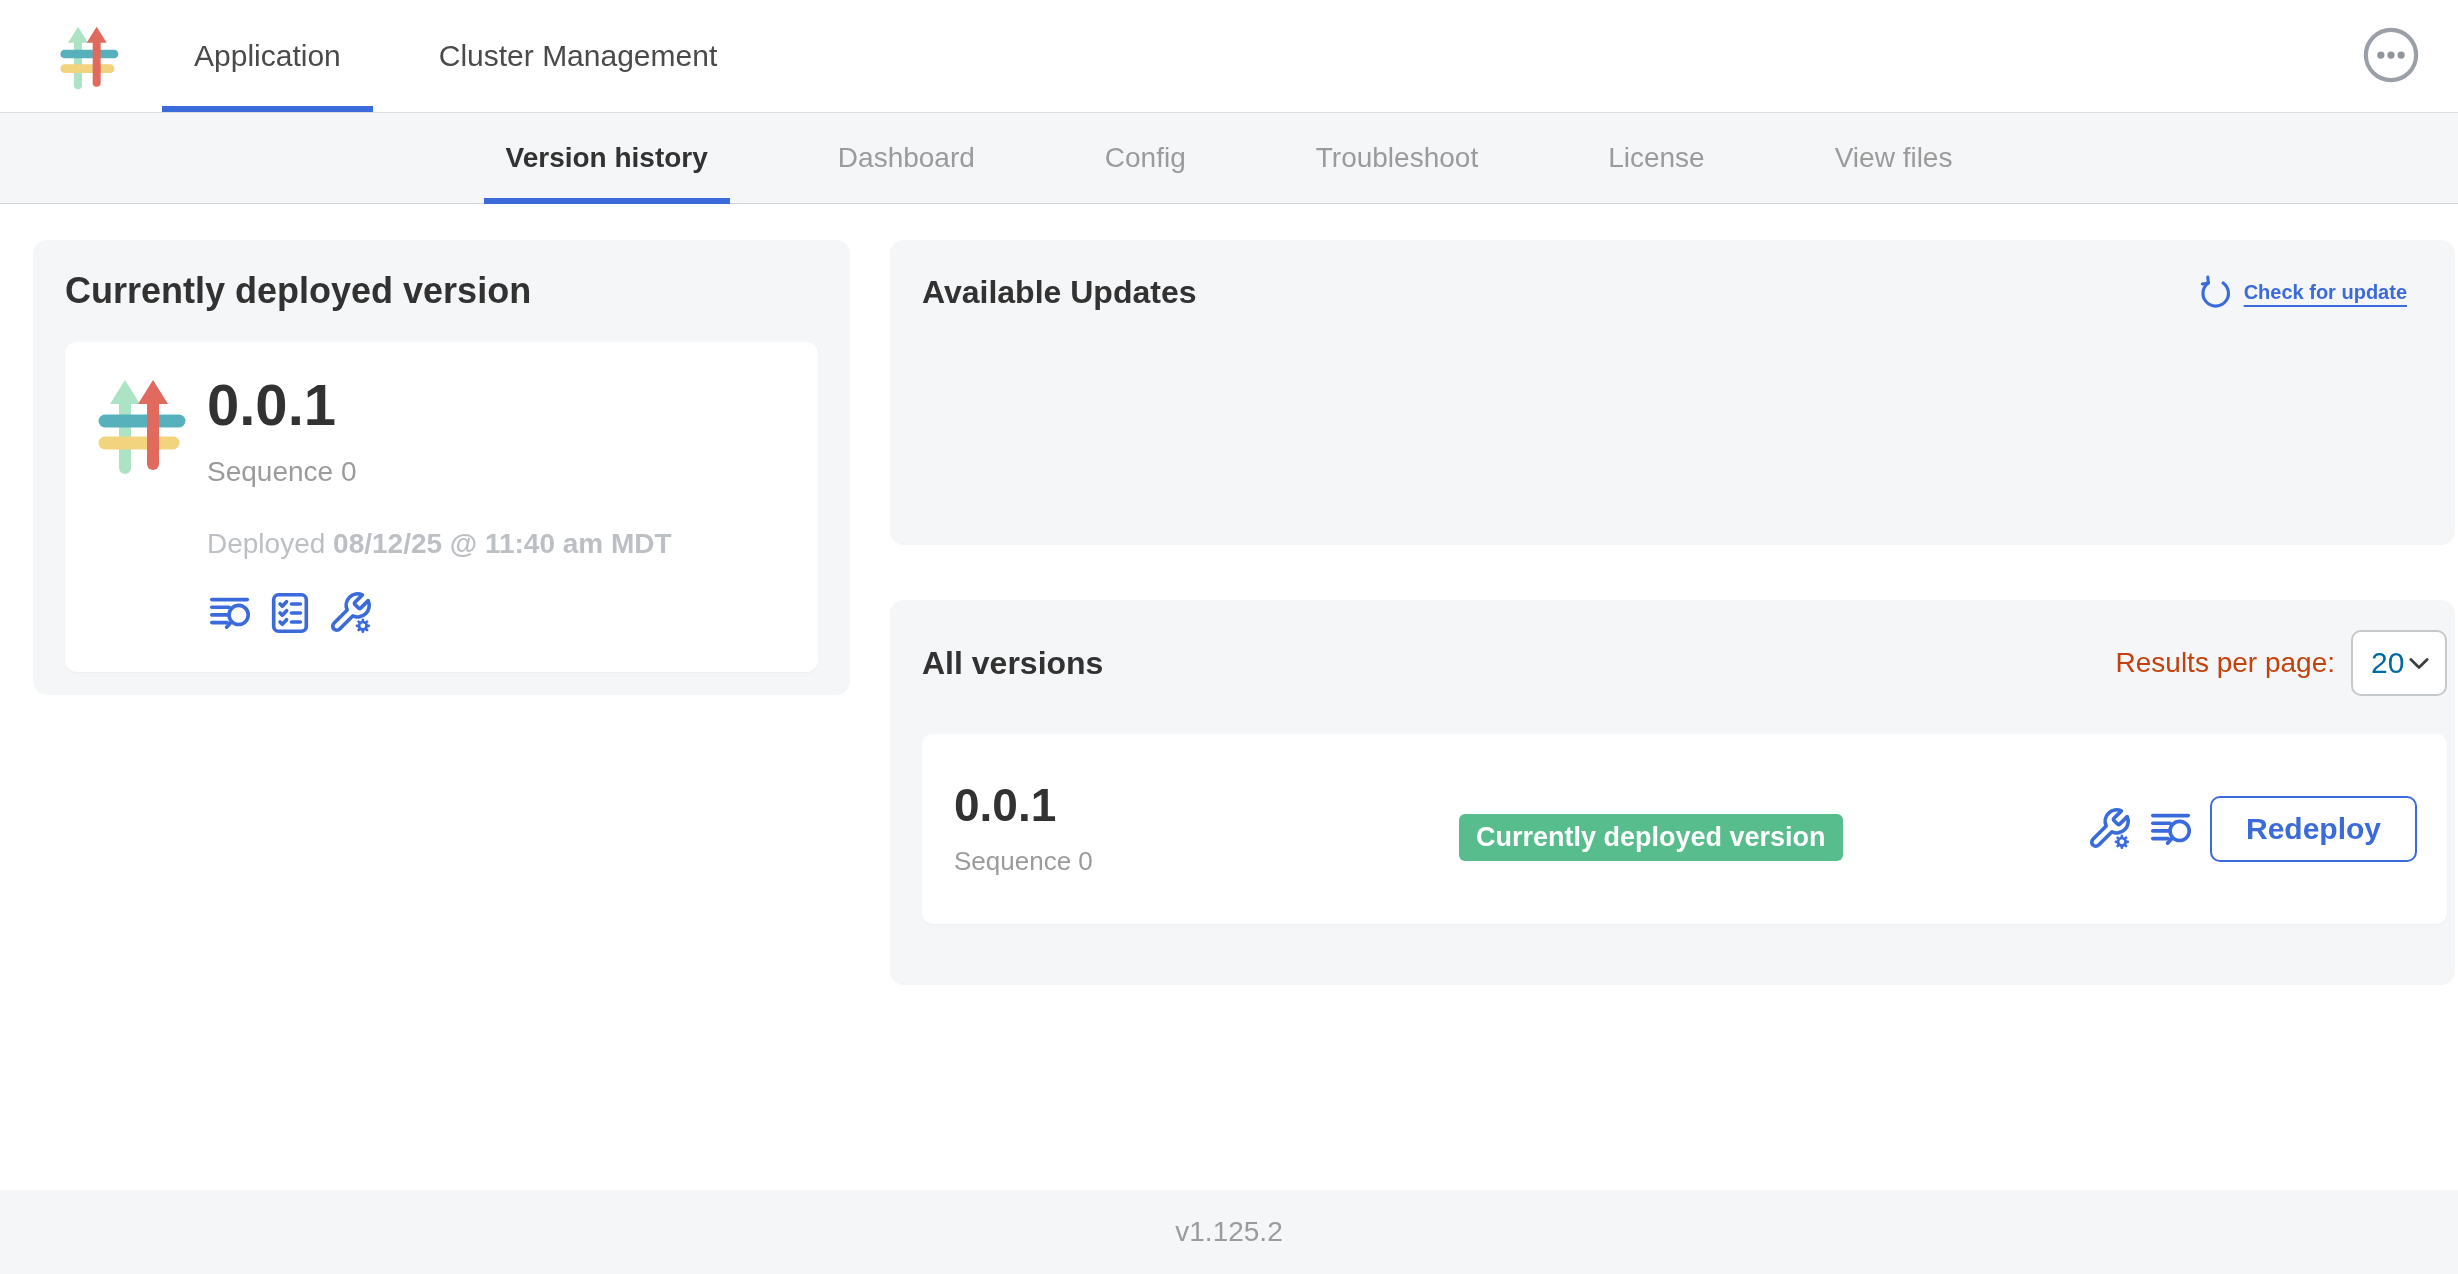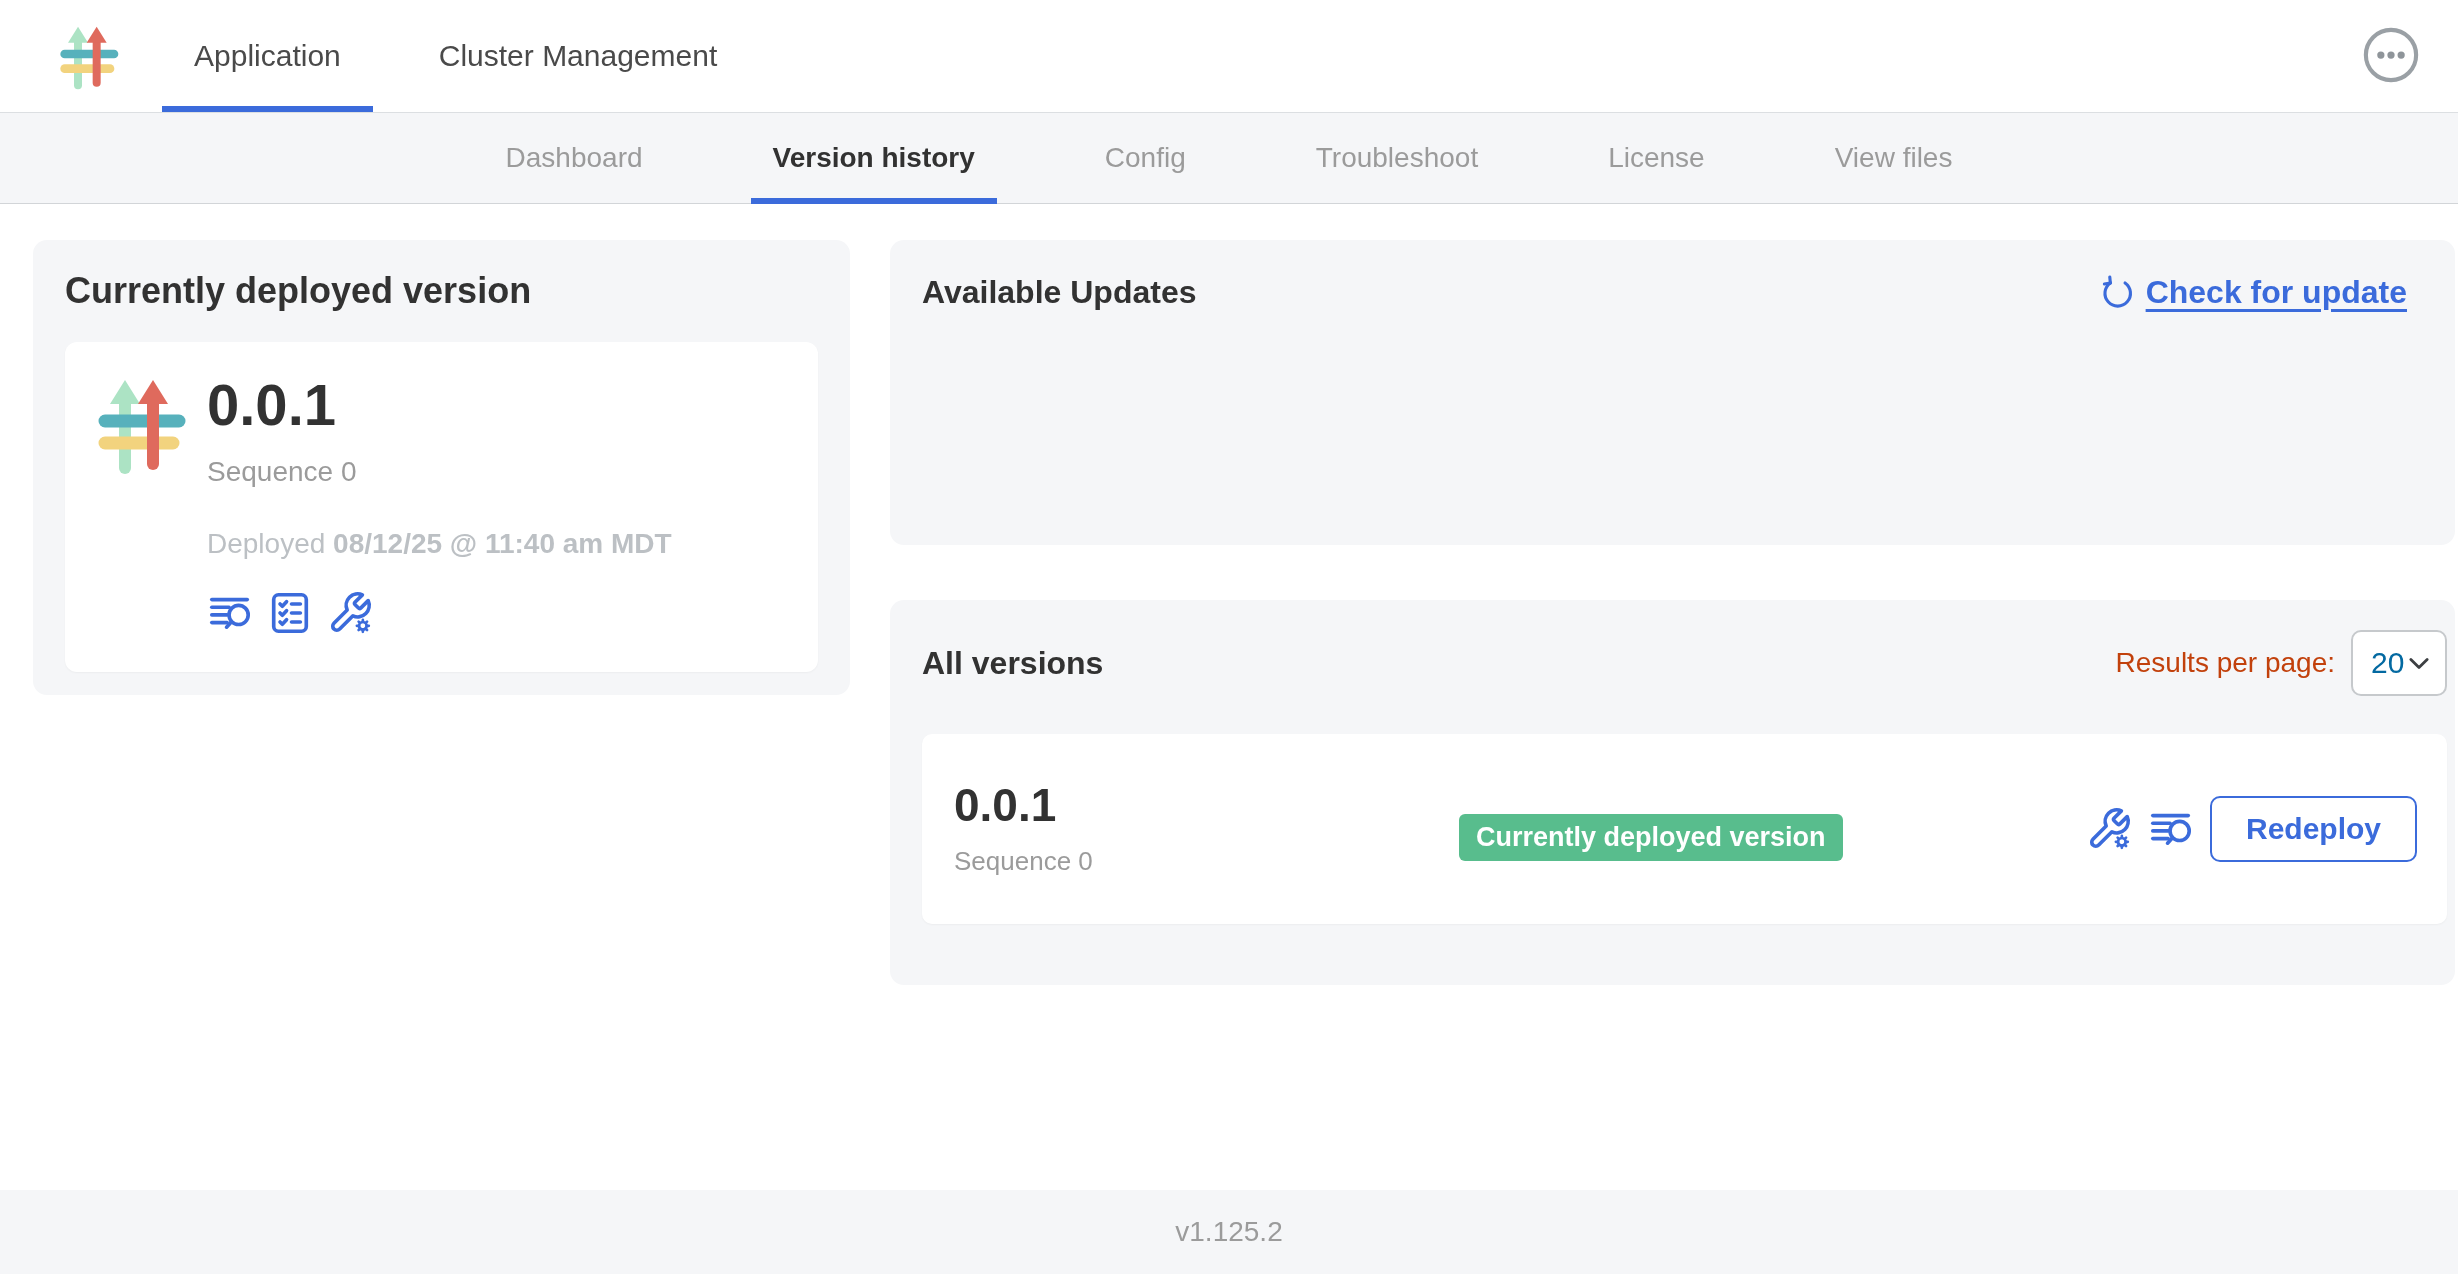--- a/index.html
+++ b/index.html
@@ -40,21 +40,21 @@
   .dv-sequence{font-size:28px;color:#9b9b9b;margin-top:22px;}
   .dv-deployed{font-size:28px;color:#bcc0c4;margin-top:40px;}
   .dv-deployed b{font-weight:600;}
   .dv-icons{margin-top:30px;display:flex;gap:14px;align-items:center;}
   .icon-btn{background:none;border:none;padding:0;cursor:pointer;color:#3b6bdb;display:inline-flex;}
 
   
   .card-updates{left:890px;top:240px;width:1565px;height:305px;padding:30px 8px 30px 32px;}
   .updates-titlerow{display:flex;justify-content:space-between;align-items:center;padding-right:40px;height:44px;}
   .check-link{display:inline-flex;align-items:center;gap:12px;color:#3b6bdb;text-decoration:none;cursor:pointer;}
-  .check-link .lbl{font-size:32px;font-weight:600;text-decoration:underline;text-underline-offset:6px;}
+  .check-link .lbl{font-size:20px;font-weight:600;text-decoration:underline;text-underline-offset:6px;}
   .updates-inner{margin-top:26px;height:172px;border-radius:10px;padding:0 34px 0 36px;
     display:flex;align-items:center;justify-content:space-between;}
   .uv-version{font-size:52px;font-weight:700;line-height:1;}
   .uv-released{font-size:28px;color:#9b9b9b;margin-top:24px;}
   .uv-released b{font-weight:700;}
   .deploy-btn{min-width:152px;height:64px;border:none;border-radius:8px;background:#3e68d6;color:#fff;
     font-family:inherit;font-size:28px;font-weight:700;cursor:pointer;box-shadow:0 4px 0 #2f54b0;}
 
   
   .card-versions{left:890px;top:600px;width:1565px;height:385px;padding:30px 8px 30px 32px;}
@@ -114,22 +114,22 @@
           <circle cx="12" cy="12" r="10.4" fill="none" stroke="#9aa0a5" stroke-width="1.7"></circle>
           <circle cx="7.8" cy="12" r="1.5" fill="#8f959a"></circle>
           <circle cx="12" cy="12" r="1.5" fill="#8f959a"></circle>
           <circle cx="16.2" cy="12" r="1.5" fill="#8f959a"></circle>
         </svg>
       </span>
     </button>
   </header>
 
   <nav class="subnav">
+    <div class="s-tab active">Version history</div>
     <div class="s-tab">Dashboard</div>
-    <div class="s-tab active">Version history</div>
     <div class="s-tab">Config</div>
     <div class="s-tab">Troubleshoot</div>
     <div class="s-tab">License</div>
     <div class="s-tab">View files</div>
   </nav>
 
   <section class="card card-deployed">
     <div class="card-title">Currently deployed version</div>
     <div class="white-box deployed-inner">
       <span class="app-icon-lg">

